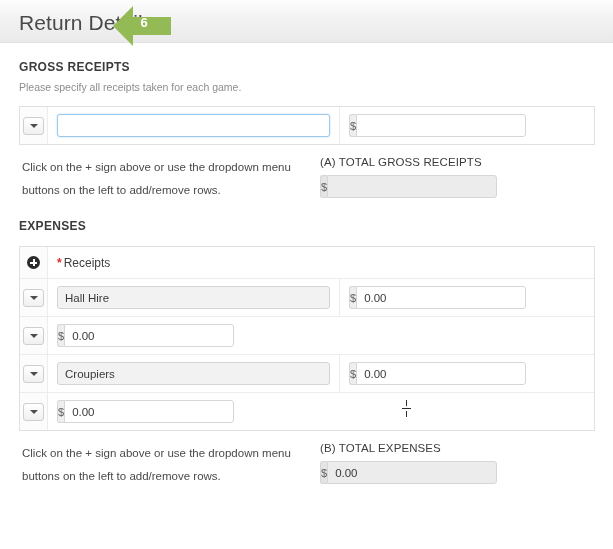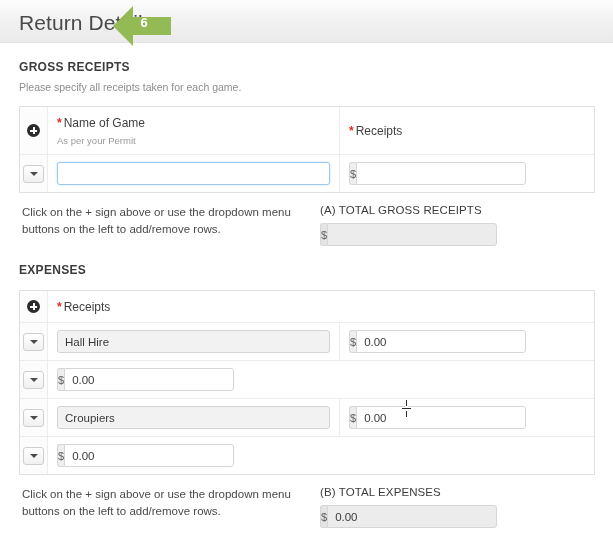--- a/index.html
+++ b/index.html
@@ -193,21 +193,21 @@
     outline: none;
   }
   .money.readonly .money-input { background: #ececec; }
   .money.readonly .addon { background: #e4e4e4; }
 
   
   .below { display: flex; margin-top: 11px; }
   .below .help {
     width: 292px;
     font-size: 11.5px;
-    line-height: 17px;
+    line-height: 23px;
     color: #4a4a4a;
     padding-left: 3px;
   }
   .below .totals { flex: 1; padding-left: 9px; }
   .total-label {
     font-size: 11.5px;
     font-weight: normal;
     color: #3c3c3c;
     letter-spacing: .1px;
   }
@@ -248,36 +248,20 @@
   </div>
   <div class="callout-number">6</div>
 </div>
 
 <div class="content">
 
   <div class="section-title">GROSS RECEIPTS</div>
   <div class="section-subtitle">Please specify all receipts taken for each game.</div>
 
   <div class="grid">
-    <div class="row head-row">
-      <div class="cell-handle">
-        <span class="add-icon"></span>
-      </div>
-      <div class="cell-main">
-        <div class="col-label">
-          <span class="req">*</span><span>Name of Game</span>
-        </div>
-        <div class="col-hint">As per your Permit</div>
-      </div>
-      <div class="cell-amount">
-        <div class="col-label">
-          <span class="req">*</span><span>Receipts</span>
-        </div>
-      </div>
-    </div>
 
     <div class="row">
       <div class="cell-handle">
         <span class="caret-btn">
             <span class="caret"></span>
           </span>
       </div>
       <div class="cell-main">
         <input class="text-input focused" type="text" value="" style="">
       </div>

